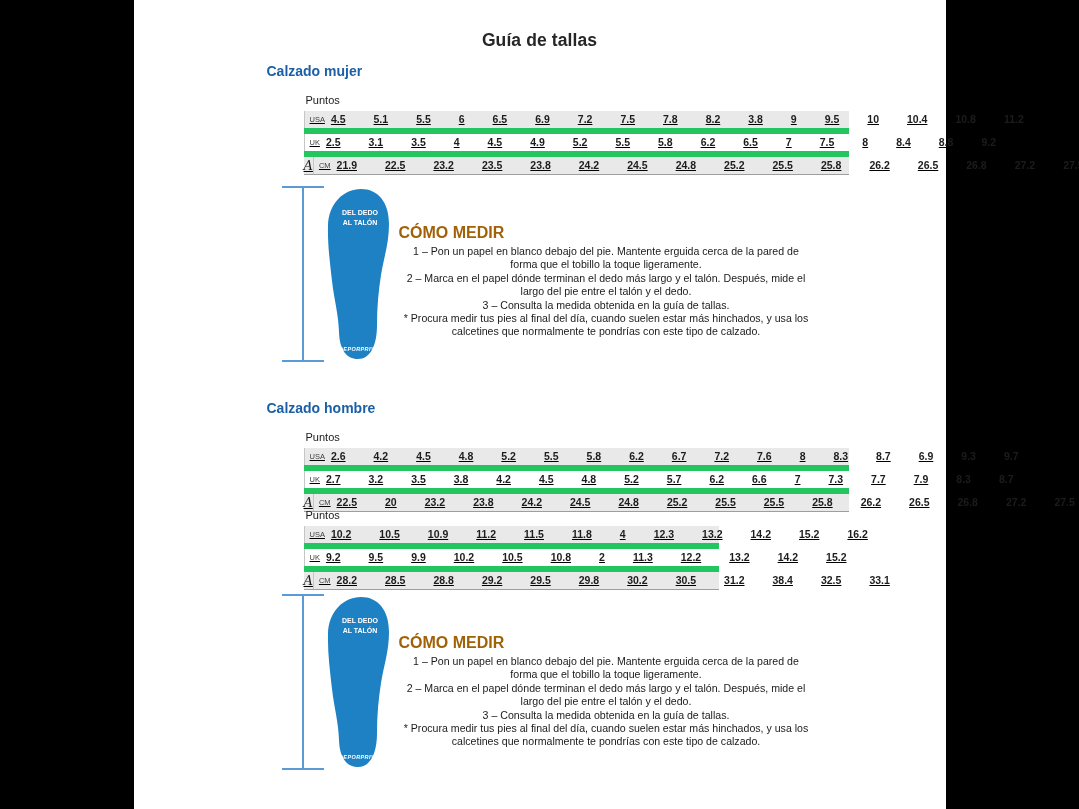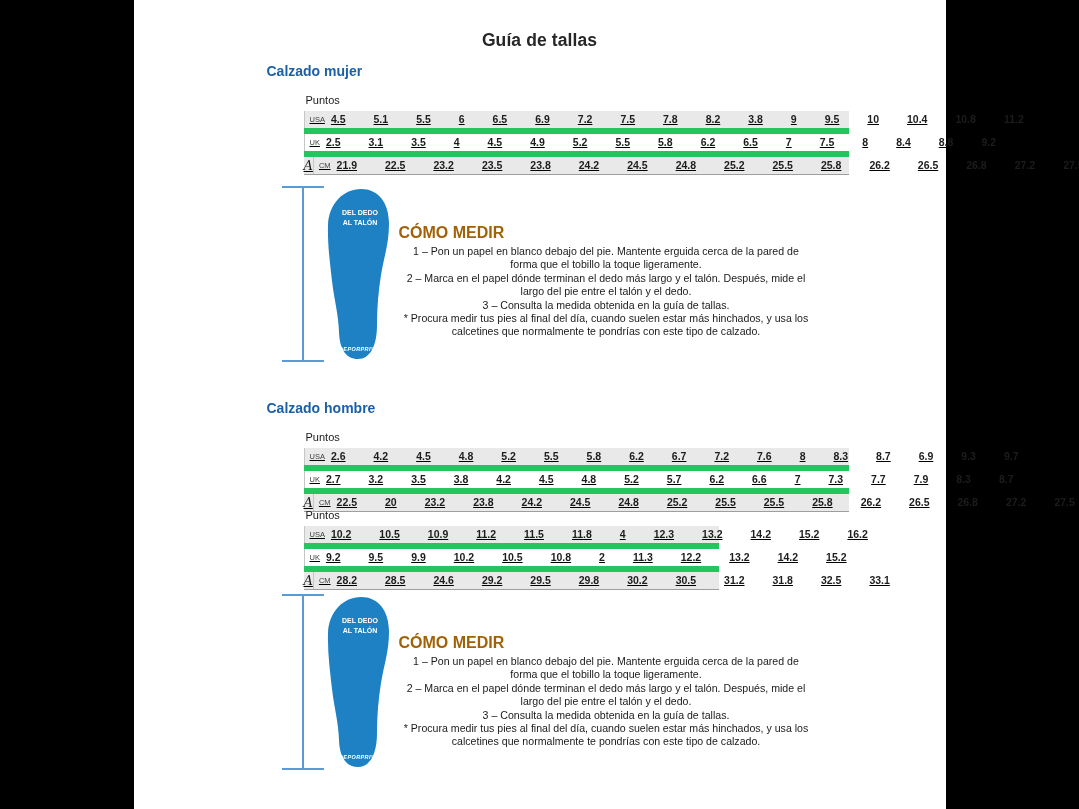--- a/index.html
+++ b/index.html
@@ -278,28 +278,28 @@
             <div class="cell">14.2</div>
             <div class="cell">15.2</div>
           </div>
       </div>
       <div class="t-row gray">
         <div class="t-corner">A</div>
         <div class="t-label">CM</div>
         <div class="t-values">
             <div class="cell">28.2</div>
             <div class="cell">28.5</div>
-            <div class="cell">24.6</div>
+            <div class="cell">28.8</div>
             <div class="cell">29.2</div>
             <div class="cell">29.5</div>
             <div class="cell">29.8</div>
             <div class="cell">30.2</div>
             <div class="cell">30.5</div>
             <div class="cell">31.2</div>
-            <div class="cell">31.8</div>
+            <div class="cell">38.4</div>
             <div class="cell">32.5</div>
             <div class="cell">33.1</div>
           </div>
       </div>
     </div>
   </div>
 
   <div class="dim-line" style="top:594px">
     <div class="dim-cap"></div>
     <div class="dim-stem"></div>

